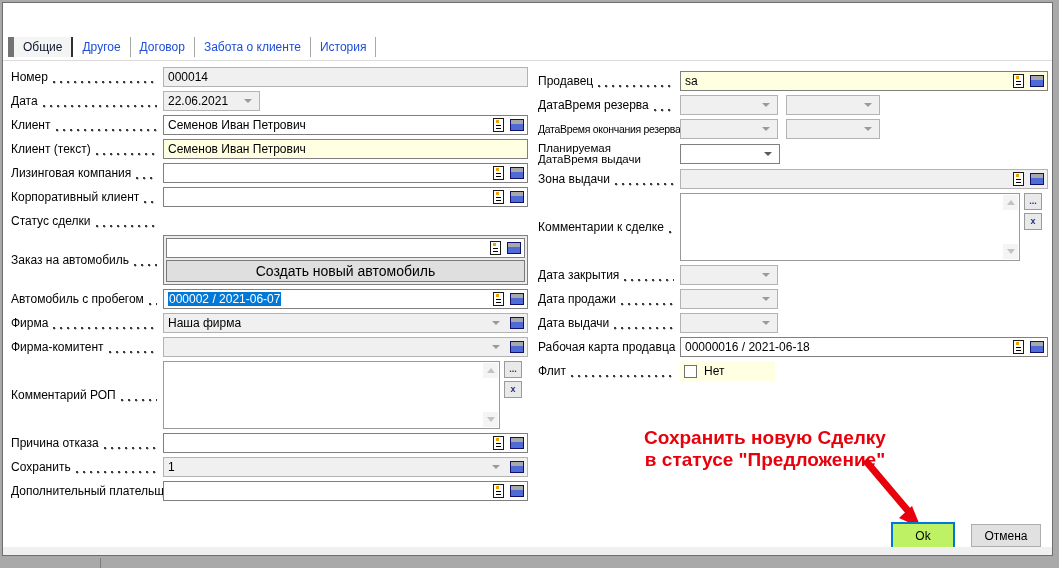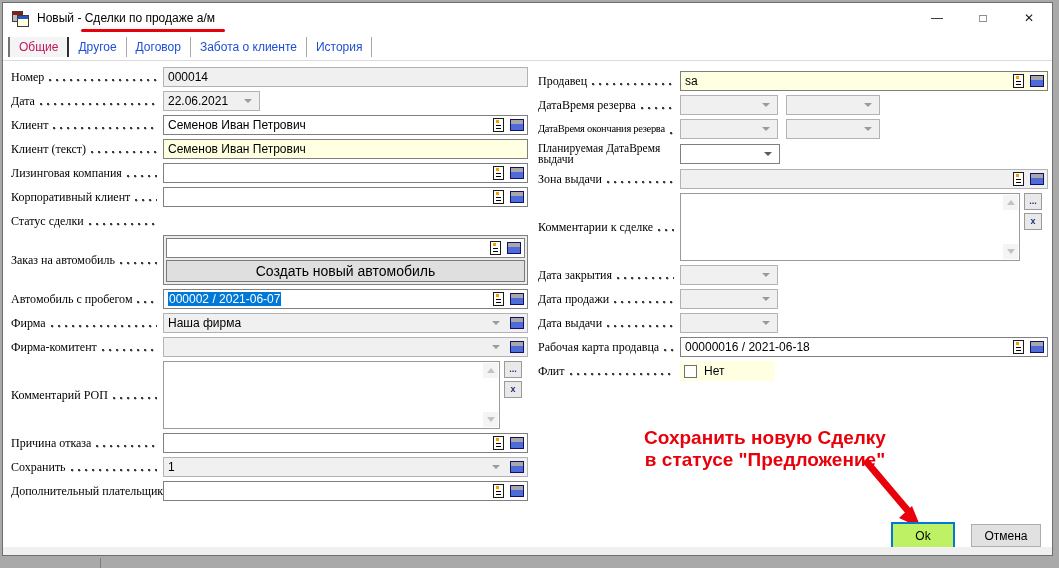--- a/index.html
+++ b/index.html
@@ -14,28 +14,28 @@
   .ai-back::before{content:"";position:absolute;left:0;top:0;right:0;height:3px;background:#8e1b1b;}
   .ai-front{position:absolute;left:5px;top:5px;width:10px;height:10px;border:1px solid #3c3c3c;background:#ffffe1;}
   .ai-front::before{content:"";position:absolute;left:0;top:0;right:0;height:3px;background:#2457c5;}
   .title-text{font-size:12px;color:#000;white-space:nowrap;}
   .title-underline{position:absolute;left:78px;top:26px;width:144px;height:3px;background:#e8000b;border-radius:2px;}
   .win-controls{margin-left:auto;display:flex;height:100%;}
   .win-btn{width:46px;height:30px;display:flex;align-items:center;justify-content:center;font-size:12px;color:#1a1a1a;}
   
   .tabstrip{position:absolute;left:5px;top:33px;height:22px;display:flex;align-items:center;}
   .tab{padding:2px 9px;color:#1d4ed8;border-right:1px solid #a8a8a8;line-height:16px;white-space:nowrap;}
-  .tab.active{color:#be185d;background:#f4f4f4;border-left:2px solid #737373;border-right:2px solid #2f2f2f;}
+  .tab.active{color:#0f172a;background:#f4f4f4;border-left:6px solid #737373;border-right:2px solid #2f2f2f;}
   .content-sep{position:absolute;left:0;top:57px;width:100%;height:1px;background:#dcdcdc;}
   
   .col{position:absolute;}
   .col-left{left:8px;top:64px;width:517px;}
   .col-right{left:535px;top:68px;width:510px;}
   .row{display:flex;align-items:center;margin-bottom:4px;min-height:20px;}
-  .flabel{display:flex;align-items:flex-start;flex:0 0 auto;min-width:0;font-family:Liberation Serif, serif;}
+  .flabel{display:flex;align-items:flex-end;flex:0 0 auto;min-width:0;}
   .col-left .flabel{width:152px;}
   .col-right .flabel{width:142px;}
   .lab-text{white-space:nowrap;}
   .flabel.wrap .lab-text{white-space:normal;line-height:11px;font-size:11.5px;}
   .flabel.small .lab-text{font-size:10.5px;letter-spacing:-0.3px;}
   .lead{flex:1;height:3px;margin:9px 6px 0 5px;min-width:0;
         background-image:radial-gradient(circle at 1.2px 1.2px,#3a3a3a 1.1px,transparent 1.5px);
         background-size:7px 3px;background-repeat:repeat-x;}
   .farea{flex:1;display:flex;align-items:center;min-width:0;}
   .fbox{box-sizing:border-box;height:20px;border:1px solid #7f7f7f;background:#fff;display:flex;
@@ -81,33 +81,20 @@
           border:1px solid #adadad;box-sizing:border-box;display:flex;align-items:center;justify-content:center;}
   .bottom-strip{position:absolute;left:0;bottom:0;width:100%;height:8px;background:#f0f0f0;}
   .bg-line{position:absolute;left:100px;top:558px;width:1px;height:10px;background:#7d7d7d;}
 </style>
 </head>
 <body>
 
 <div class="stage">
   <div class="window">
 
-    <div class="titlebar">
-      <span class="app-icon">
-        <span class="ai-back"></span>
-          <span class="ai-front"></span>
-      </span>
-      <span class="title-text">Новый - Сделки по продаже а/м</span>
-      <span class="title-underline"></span>
-      <div class="win-controls">
-        <div class="win-btn">—</div>
-        <div class="win-btn">□</div>
-        <div class="win-btn">✕</div>
-      </div>
-    </div>
 
     <div class="tabstrip" id="tabstrip">
         <div class="tab active">Общие</div>
         <div class="tab">Другое</div>
         <div class="tab">Договор</div>
         <div class="tab">Забота о клиенте</div>
         <div class="tab">История</div>
       </div>
     <div class="content-sep"></div>
 

